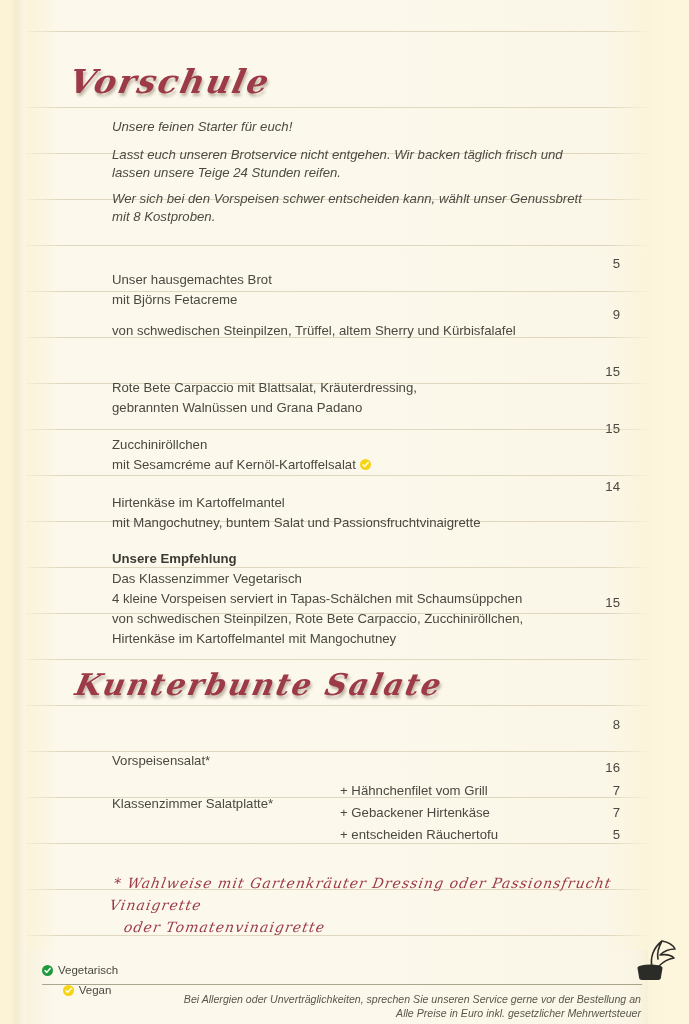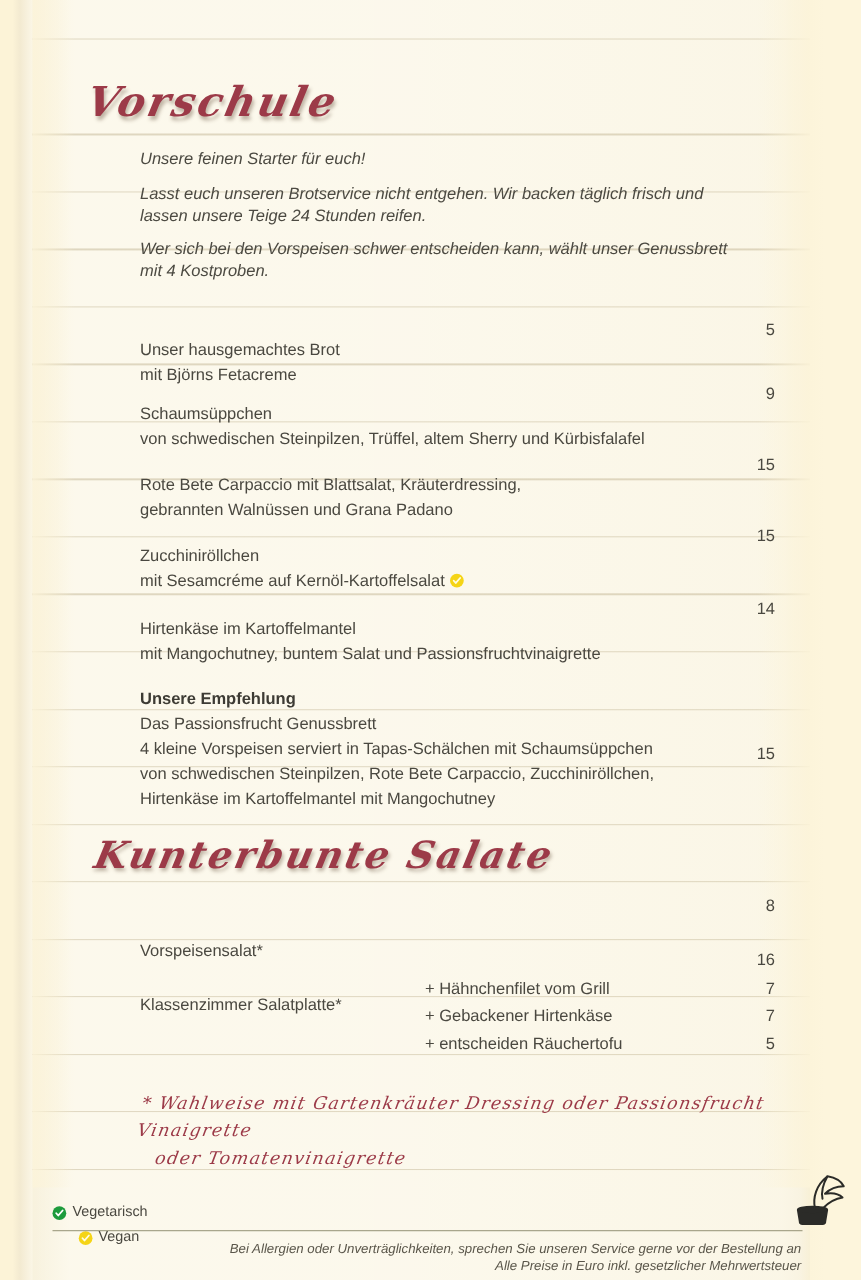--- a/index.html
+++ b/index.html
@@ -230,33 +230,32 @@
 <div class="page">
   <div class="paper-inner"></div>
   <div class="rules"></div>
 
   <div class="content">
 
     <div class="script-title" id="title-vorschule">Vorschule</div>
 
     <div class="intro" id="intro-1">Unsere feinen Starter für euch!</div>
     <div class="intro" id="intro-2">Lasst euch unseren Brotservice nicht entgehen. Wir backen täglich frisch und lassen unsere Teige 24 Stunden reifen.</div>
-    <div class="intro" id="intro-3">Wer sich bei den Vorspeisen schwer entscheiden kann, wählt unser Genussbrett mit 4 Kostproben.</div>
+    <div class="intro" id="intro-3">Wer sich bei den Vorspeisen schwer entscheiden kann, wählt unser Genussbrett mit 8 Kostproben.</div>
 
     <div class="item" style="top:236px">
       <div class="lines">
         <span class="l">Unser hausgemachtes Brot</span>
         <span class="l">mit Björns Fetacreme</span>
       </div>
     </div>
     <div class="price" style="left:590px; top:256px">5</div>
 
     <div class="item" style="top:287px">
       <div class="lines">
-        <span class="l">Schaumsüppchen</span>
         <span class="l">von schwedischen Steinpilzen, Trüffel, altem Sherry und Kürbisfalafel</span>
       </div>
     </div>
     <div class="price" style="left:590px; top:307px">9</div>
 
     <div class="item" style="top:344px">
       <div class="lines">
         <span class="l">Rote Bete Carpaccio mit Blattsalat, Kräuterdressing,</span>
         <span class="l">gebrannten Walnüssen und Grana Padano</span>
       </div>
@@ -277,21 +276,21 @@
       <div class="lines">
         <span class="l">Hirtenkäse im Kartoffelmantel</span>
         <span class="l">mit Mangochutney, buntem Salat und Passionsfruchtvinaigrette</span>
       </div>
     </div>
     <div class="price" style="left:590px; top:479px">14</div>
 
     <div class="item" style="top:515px">
       <div class="lines">
         <span class="l bold">Unsere Empfehlung</span>
-        <span class="l">Das Passionsfrucht Genussbrett</span>
+        <span class="l">Das Klassenzimmer Vegetarisch</span>
         <span class="l">4 kleine Vorspeisen serviert in Tapas-Schälchen mit Schaumsüppchen</span>
         <span class="l">von schwedischen Steinpilzen, Rote Bete Carpaccio, Zucchiniröllchen,</span>
         <span class="l">Hirtenkäse im Kartoffelmantel mit Mangochutney</span>
       </div>
     </div>
     <div class="price" style="left:590px; top:595px">15</div>
 
     <div class="script-title" id="title-salate">Kunterbunte Salate</div>
 
     <div class="item" style="top:717px">

